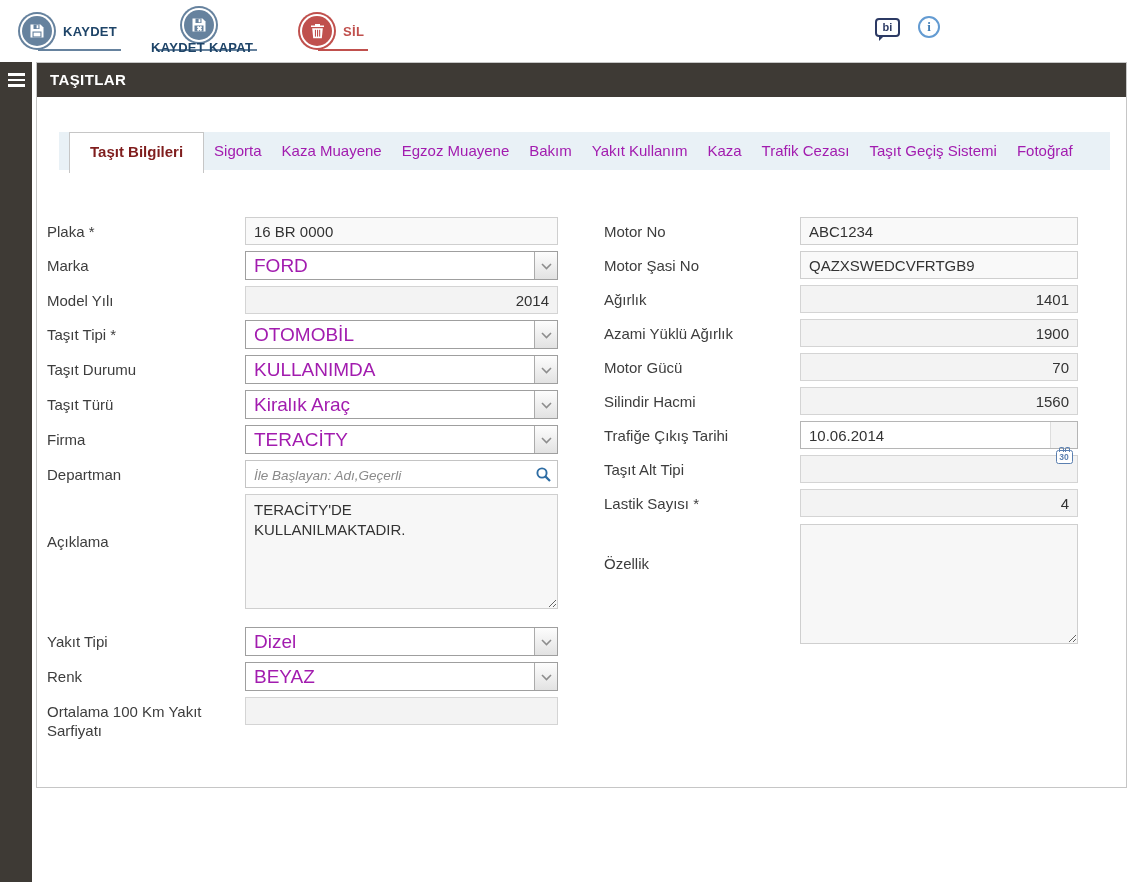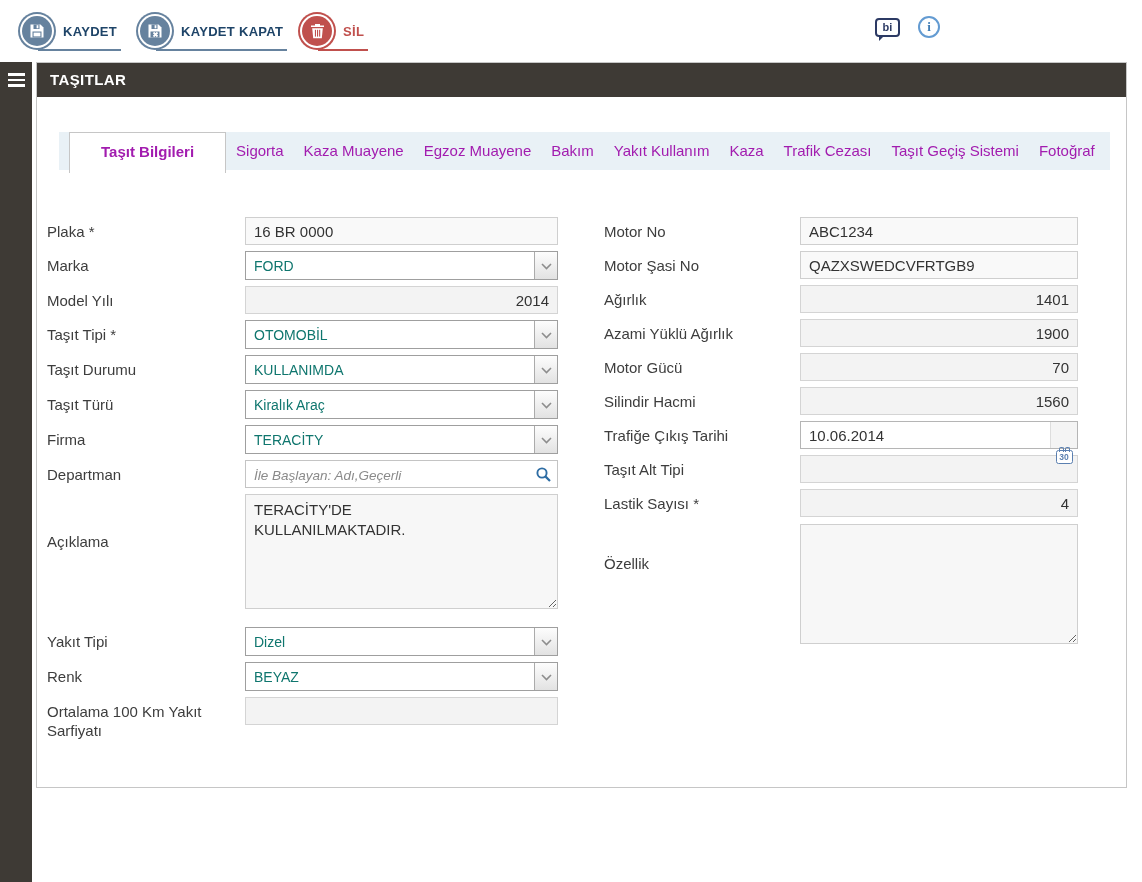--- a/index.html
+++ b/index.html
@@ -42,42 +42,42 @@
            background:#fff; border:1px solid #c6c6c6; }
   .panel-header { position:absolute; left:0; top:0; right:0; height:34px; background:#3e3a35;
                   color:#fff; font-size:15px; font-weight:bold; line-height:34px;
                   padding-left:13px; letter-spacing:.4px; }
 
   
   .tabstrip { position:absolute; left:22px; right:16px; top:69px; height:38px;
               background:#e9f1f6; display:flex; align-items:flex-start; }
   .tab { line-height:38px; padding:0 10px; font-size:15px; color:#a21caf; cursor:pointer; white-space:nowrap; }
   .tab.active { background:#fff; border:1px solid #c6c6c6; border-bottom:none; height:41px;
-                font-weight:bold; color:#a21caf; padding:0 31px; margin-left:10px; }
+                font-weight:bold; color:#7f1d1d; padding:0 20px; margin-left:10px; }
 
   
   .col { position:absolute; top:154px; }
   .col-left  { left:10px;  width:525px; }
   .col-right { left:567px; width:512px; }
   .frow { display:flex; align-items:flex-start; margin-bottom:6px; }
   .flabel { font-size:15px; color:#3d3d3d; padding-top:5px; line-height:19px; }
   .col-left  .flabel { flex:0 0 198px; }
   .col-right .flabel { flex:0 0 196px; }
   .fctrl-l { width:313px;border-radius:10px; }
   .fctrl-r { width:278px; }
 
   input, textarea { font-family:"Liberation Sans","DejaVu Sans",sans-serif; font-size:15px;
                     color:#333; outline:none; }
   .inp-text { height:28px; width:100%; border:1px solid #cfcfcf; background:#f9f9f9; padding:0 8px; }
   .inp-num  { height:28px; width:100%; border:1px solid #d4d4d4; background:#f3f3f3;
               padding:0 8px; text-align:right; }
 
   .sel { height:29px; width:100%; border:1px solid #9f9f9f; background:#fff; display:flex;
          align-items:center; cursor:pointer; }
-  .sel-text { flex:1; padding:0 8px; font-size:14px; color:#0f766e; white-space:nowrap; overflow:hidden; }
+  .sel-text { flex:1; padding:0 8px; font-size:19px; color:#a21caf; white-space:nowrap; overflow:hidden; }
   .sel-btn { flex:0 0 23px; align-self:stretch; border-left:1px solid #ababab;
              background:linear-gradient(#fdfdfd,#e2e2e2); display:flex; align-items:center;
              justify-content:center; }
 
   .search-wrap { position:relative; width:100%; height:28px; }
   .search-wrap input { width:100%; height:28px; border:1px solid #c4c4c4; background:#fff;
                        padding:0 28px 0 8px; }
   .search-wrap input::placeholder { font-style:italic; color:#8a8a8a; font-size:13.5px; }
   .search-wrap svg { position:absolute; right:6px; top:6px; }
 
@@ -113,21 +113,21 @@
         <path fill="#fff" d="M1.5 1.5h10l3 3v10h-13z"></path>
         <rect x="4.5" y="1.5" width="6" height="4.5" fill="#66829e"></rect>
         <rect x="7.6" y="2.2" width="1.8" height="3.1" fill="#fff"></rect>
         <rect x="3.5" y="8.5" width="9" height="6" fill="#66829e"></rect>
         <rect x="4.6" y="9.6" width="6.8" height="3.8" fill="#fff"></rect>
       </svg>
     </span>
     <span class="tb-label">KAYDET</span>
   </div>
 
-  <div class="tb-btn" style="left:140px;">
+  <div class="tb-btn" style="left:140px;flex-direction:column;">
     <span class="tb-circle">
       <svg width="16" height="16" viewBox="0 0 16 16">
         <path fill="#fff" d="M1.5 1.5h10l3 3v10h-13z"></path>
         <rect x="4.5" y="1.5" width="6" height="4.5" fill="#66829e"></rect>
         <rect x="7.6" y="2.2" width="1.8" height="3.1" fill="#fff"></rect>
         <rect x="3.5" y="8.5" width="9" height="6" fill="#66829e"></rect>
         <path d="M6.5 9.5 L10.5 13.5 M10.5 9.5 L6.5 13.5" stroke="#fff" stroke-width="1.8"></path>
       </svg>
     </span>
     <span class="tb-label">KAYDET KAPAT</span>

